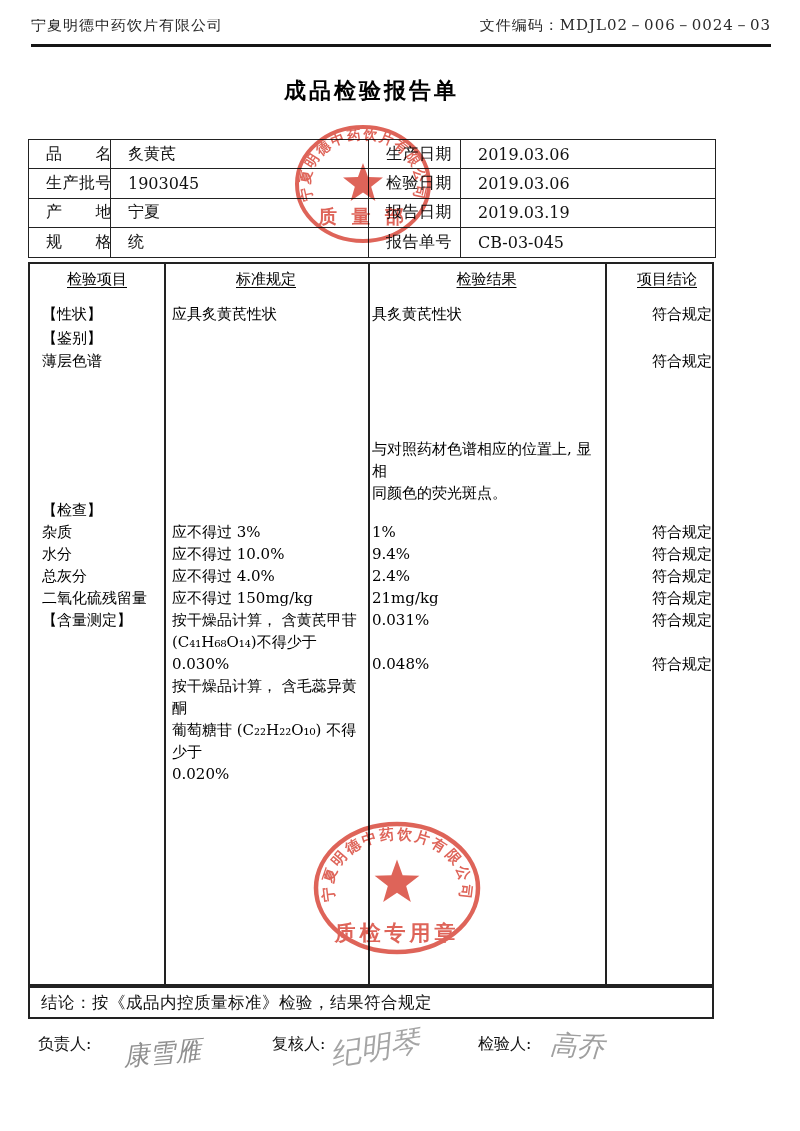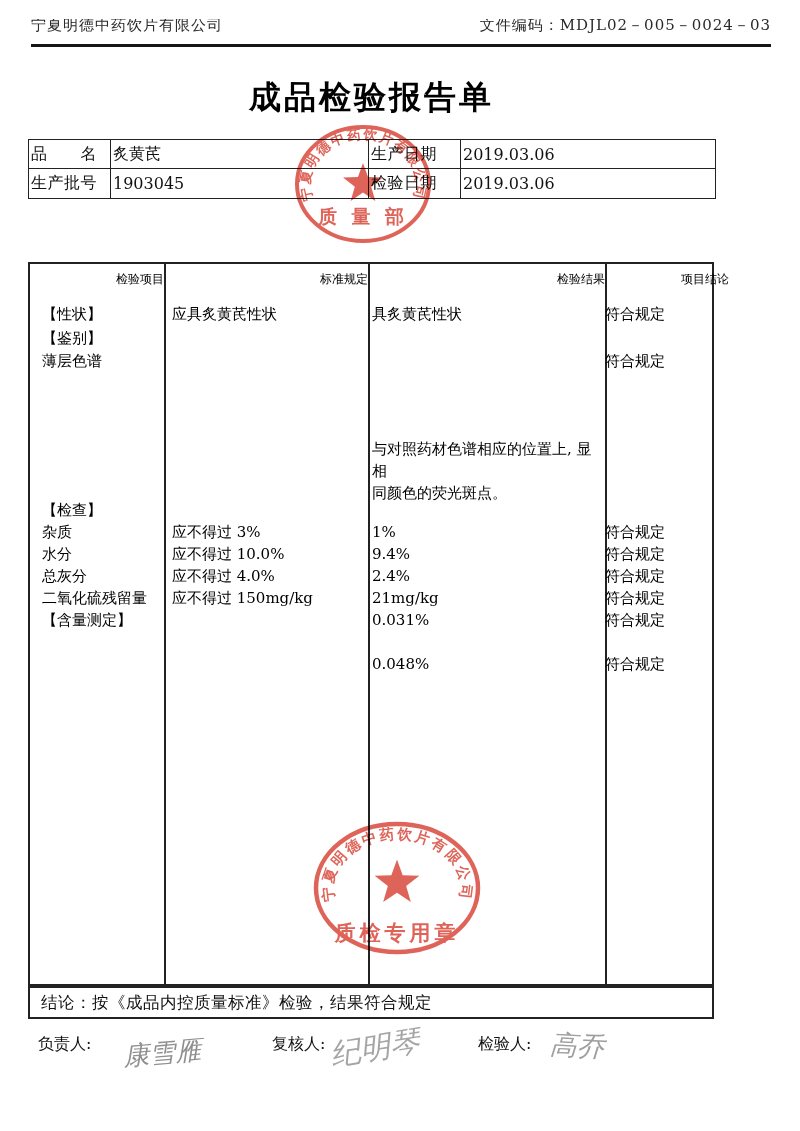--- a/index.html
+++ b/index.html
@@ -4,53 +4,53 @@
 <style>
   html,body{margin:0;padding:0;}
   body{background:#e9e9e9;font-family:"DejaVu Serif","Liberation Serif",serif;color:#111;}
   .page{position:relative;width:800px;height:1131px;background:#fff;overflow:hidden;}
 
   
   .tophdr{position:absolute;top:19px;left:31px;width:740px;height:23px;overflow:hidden;display:flex;justify-content:space-between;}
   .tophdr span{display:block;margin-top:-8px;font-size:15px;line-height:28px;color:#2a2a2a;letter-spacing:1px;white-space:nowrap;}
   .rule{position:absolute;top:44px;left:31px;width:740px;height:3px;background:#151515;}
 
-  .title{position:absolute;top:76px;left:28px;width:687px;text-align:center;font-size:32px;font-weight:bold;letter-spacing:3px;color:#000;}
+  .title{position:absolute;top:76px;left:28px;width:687px;text-align:center;font-size:22px;font-weight:bold;letter-spacing:3px;color:#000;}
 
   
   table.info{position:absolute;top:139px;left:28px;width:687px;border-collapse:collapse;table-layout:fixed;}
-  table.info td{border:1.6px solid #222;height:28.4px;font-size:16px;padding:0 2px 0 2px;vertical-align:middle;white-space:nowrap;overflow:hidden;}
+  table.info td{border:1.6px solid #222;height:28.4px;font-size:16px;padding:0 2px 0 17px;vertical-align:middle;white-space:nowrap;overflow:hidden;}
   td.lbl{letter-spacing:.5px;}
 
   
   .main{position:absolute;top:262px;left:28px;width:686px;height:724px;border:2px solid #222;box-sizing:border-box;}
   .vline{position:absolute;top:0;bottom:0;width:1.5px;background:#222;}
   .cell{position:absolute;font-size:15px;line-height:22px;white-space:pre-line;color:#000;}
-  .colhead{font-size:12px;text-underline-offset:3px;text-align:right;}
-  .c4{width:107px;text-align:left;}
+  .colhead{font-size:15px;text-decoration:underline;text-underline-offset:3px;text-align:center;}
+  .c4{width:107px;text-align:right;}
 
   
   .concl{position:absolute;top:986px;left:28px;width:686px;height:33px;border:2px solid #222;box-sizing:border-box;font-size:16.5px;line-height:29px;padding-left:11px;letter-spacing:.5px;}
 
   
   .sigs{position:absolute;top:1028px;left:28px;width:687px;height:75px;text-align:right;}
   .sig-label{position:absolute;font-size:16px;color:#111;}
   .sig-name{position:absolute;font-family:"DejaVu Sans","Liberation Sans",sans-serif;font-style:italic;font-weight:300;}
 
   
   .stamp{position:absolute;mix-blend-mode:multiply;opacity:.85;}
 </style>
 </head>
 <body>
 
 <div class="page">
 
   <div class="tophdr">
     <span>宁夏明德中药饮片有限公司</span>
-    <span>文件编码：MDJL02－005－0024－03</span>
+    <span>文件编码：MDJL02－006－0024－03</span>
   </div>
   <div class="rule"></div>
 
   <div class="title">成品检验报告单</div>
 
   <table class="info">
     <colgroup>
         <col style="width:82px">
         <col style="width:258px">
         <col style="width:92px">
@@ -61,20 +61,32 @@
       <td class="lbl">品　　名</td>
       <td>炙黄芪</td>
       <td class="lbl">生产日期</td>
       <td>2019.03.06</td>
     </tr>
     <tr>
       <td class="lbl">生产批号</td>
       <td>1903045</td>
       <td class="lbl">检验日期</td>
       <td>2019.03.06</td>
+    </tr>
+    <tr>
+      <td class="lbl">产　　地</td>
+      <td>宁夏</td>
+      <td class="lbl">报告日期</td>
+      <td>2019.03.19</td>
+    </tr>
+    <tr>
+      <td class="lbl">规　　格</td>
+      <td>统</td>
+      <td class="lbl">报告单号</td>
+      <td>CB-03-045</td>
     </tr>
   </tbody>
     </table>
 
   <div class="main">
     <div class="vline" style="left:134px"></div>
     <div class="vline" style="left:338px"></div>
     <div class="vline" style="left:575px"></div>
 
     <div class="cell colhead" style="left:0;top:4px;width:134px">检验项目</div>
@@ -90,20 +102,25 @@
     <div class="cell" style="left:12px;top:279px">水分</div>
     <div class="cell" style="left:12px;top:301px">总灰分</div>
     <div class="cell" style="left:12px;top:323px">二氧化硫残留量</div>
     <div class="cell" style="left:12px;top:345px">【含量测定】</div>
 
     <div class="cell" style="left:142px;top:39px;width:192px">应具炙黄芪性状</div>
     <div class="cell" style="left:142px;top:257px">应不得过 3%</div>
     <div class="cell" style="left:142px;top:279px">应不得过 10.0%</div>
     <div class="cell" style="left:142px;top:301px">应不得过 4.0%</div>
     <div class="cell" style="left:142px;top:323px">应不得过 150mg/kg</div>
+    <div class="cell" style="left:142px;top:345px;width:194px">按干燥品计算， 含黄芪甲苷
+(C₄₁H₆₈O₁₄)不得少于 0.030%
+按干燥品计算， 含毛蕊异黄酮
+葡萄糖苷 (C₂₂H₂₂O₁₀) 不得少于
+0.020%</div>
 
     <div class="cell" style="left:342px;top:39px">具炙黄芪性状</div>
     <div class="cell" style="left:342px;top:174px;width:232px">与对照药材色谱相应的位置上, 显相
 同颜色的荧光斑点。</div>
     <div class="cell" style="left:342px;top:257px">1%</div>
     <div class="cell" style="left:342px;top:279px">9.4%</div>
     <div class="cell" style="left:342px;top:301px">2.4%</div>
     <div class="cell" style="left:342px;top:323px">21mg/kg</div>
     <div class="cell" style="left:342px;top:345px">0.031%</div>
     <div class="cell" style="left:342px;top:389px">0.048%</div>

